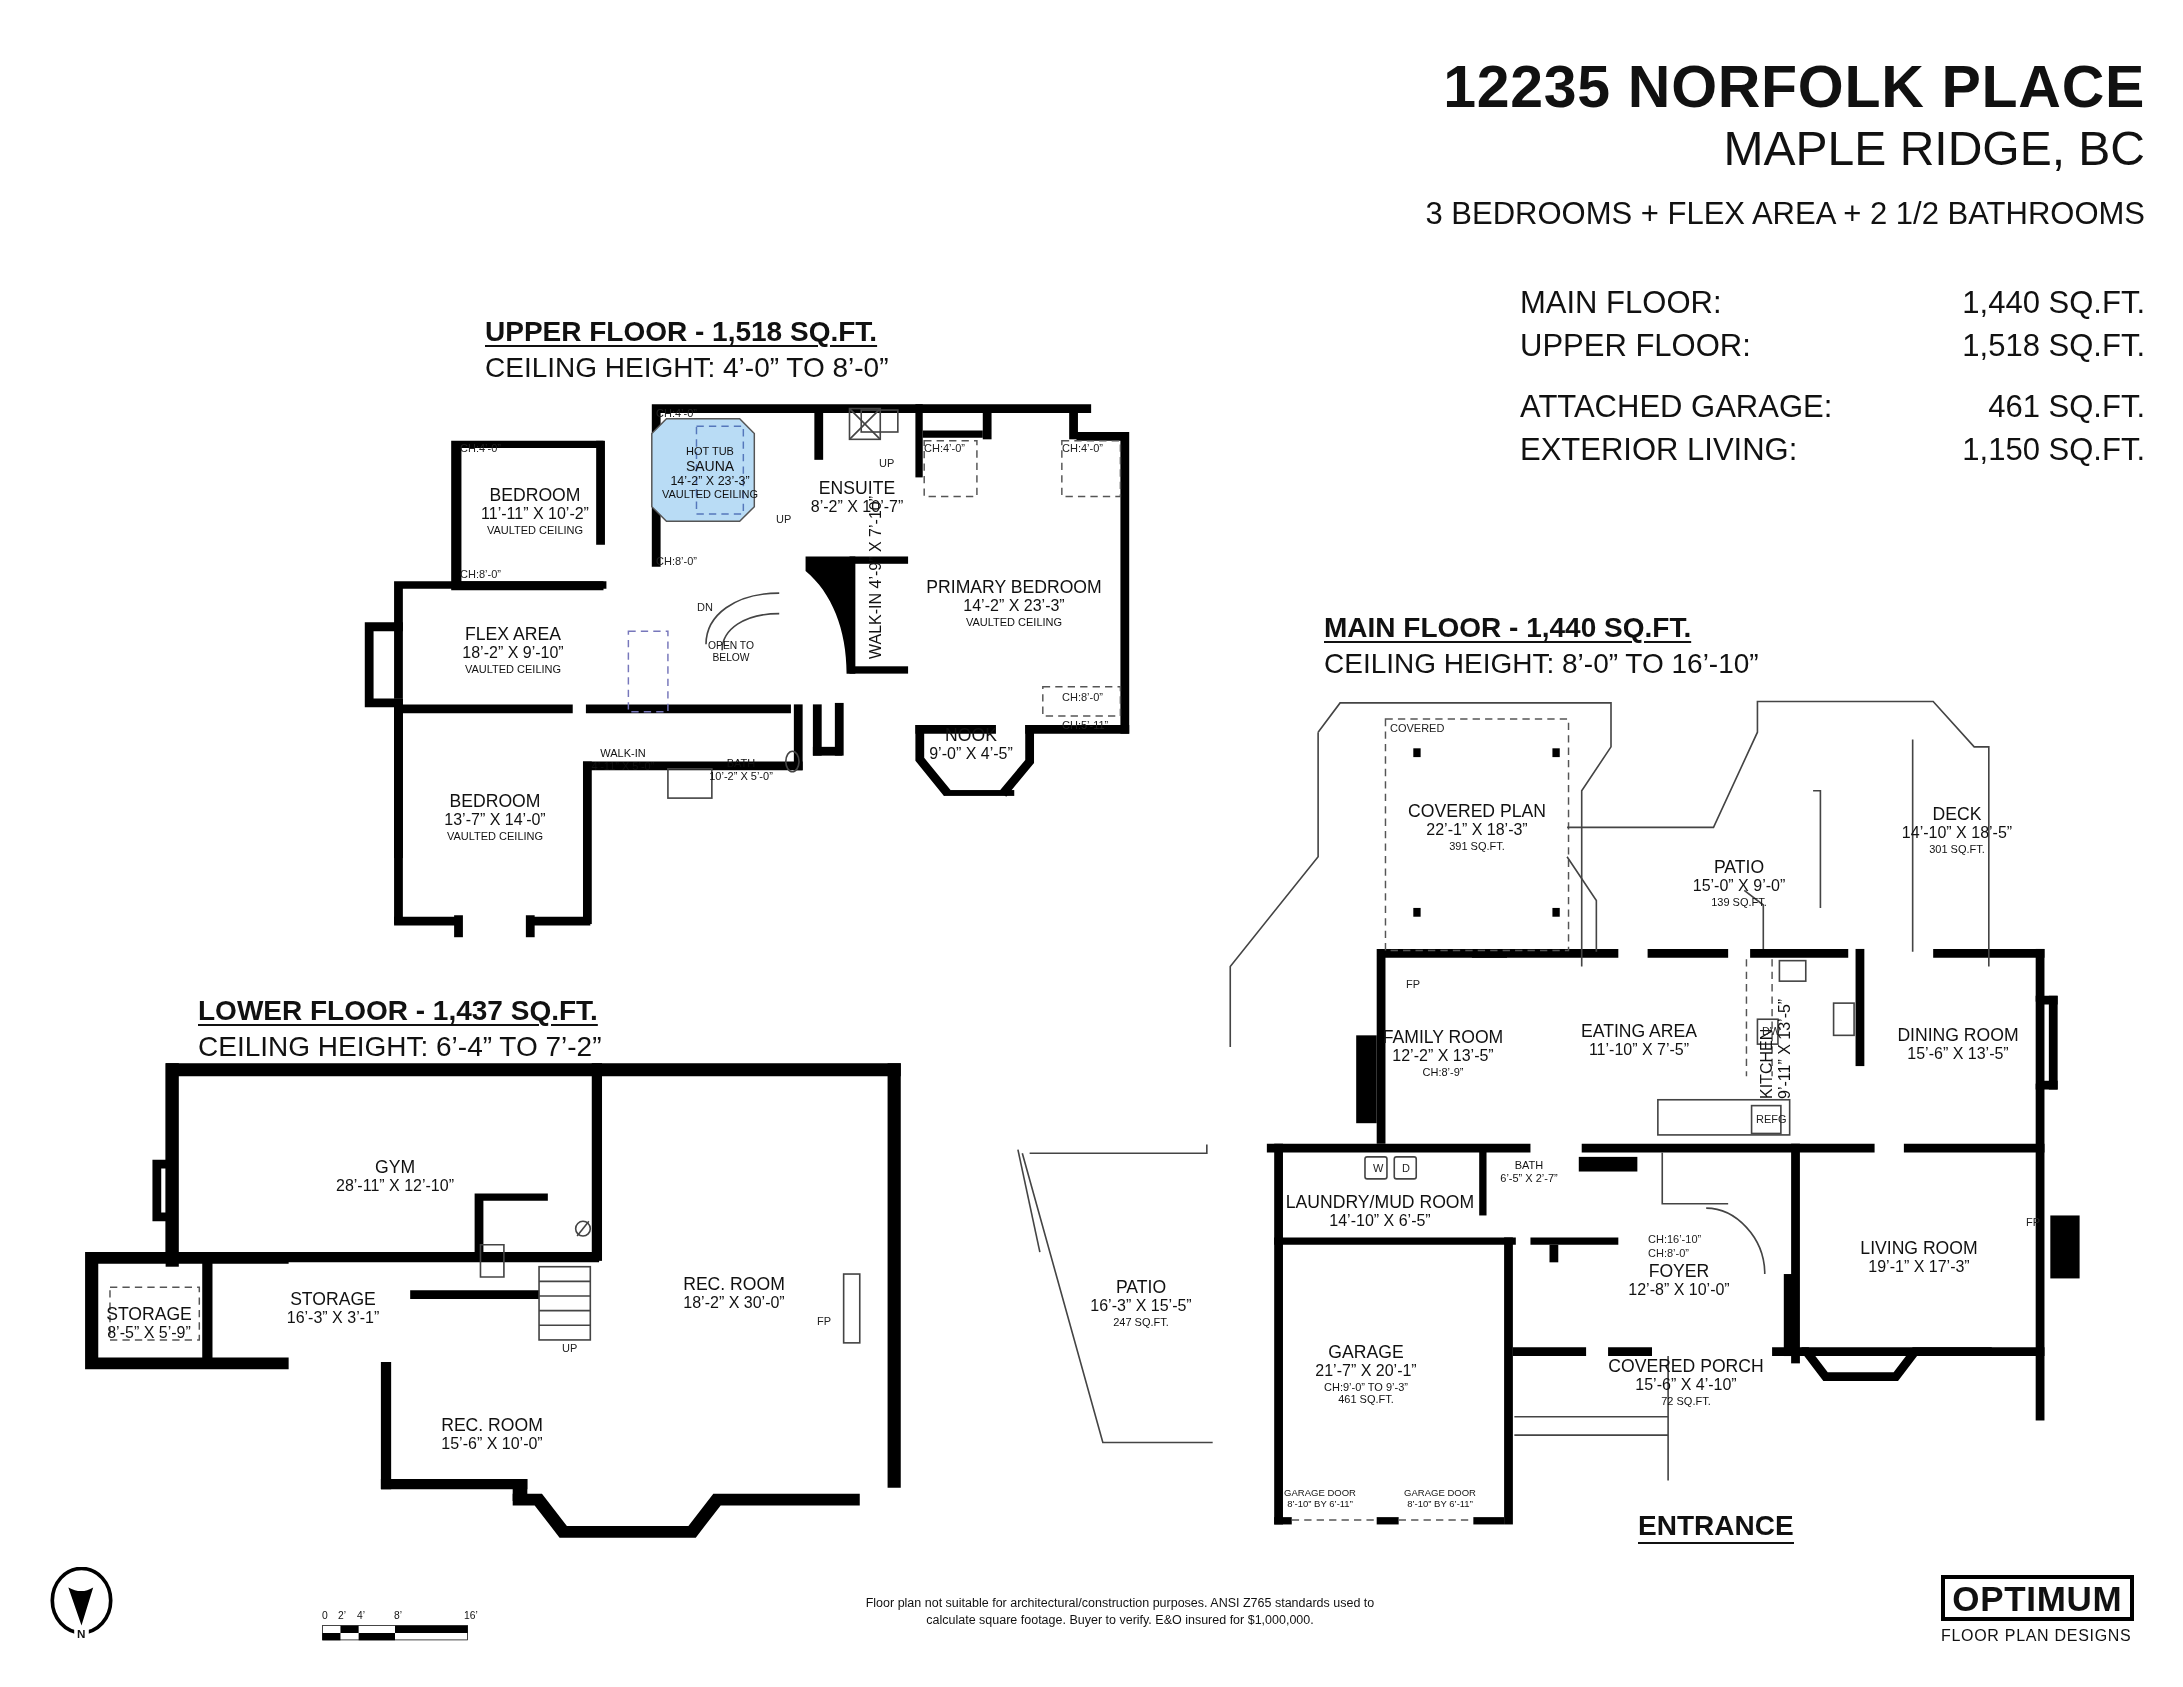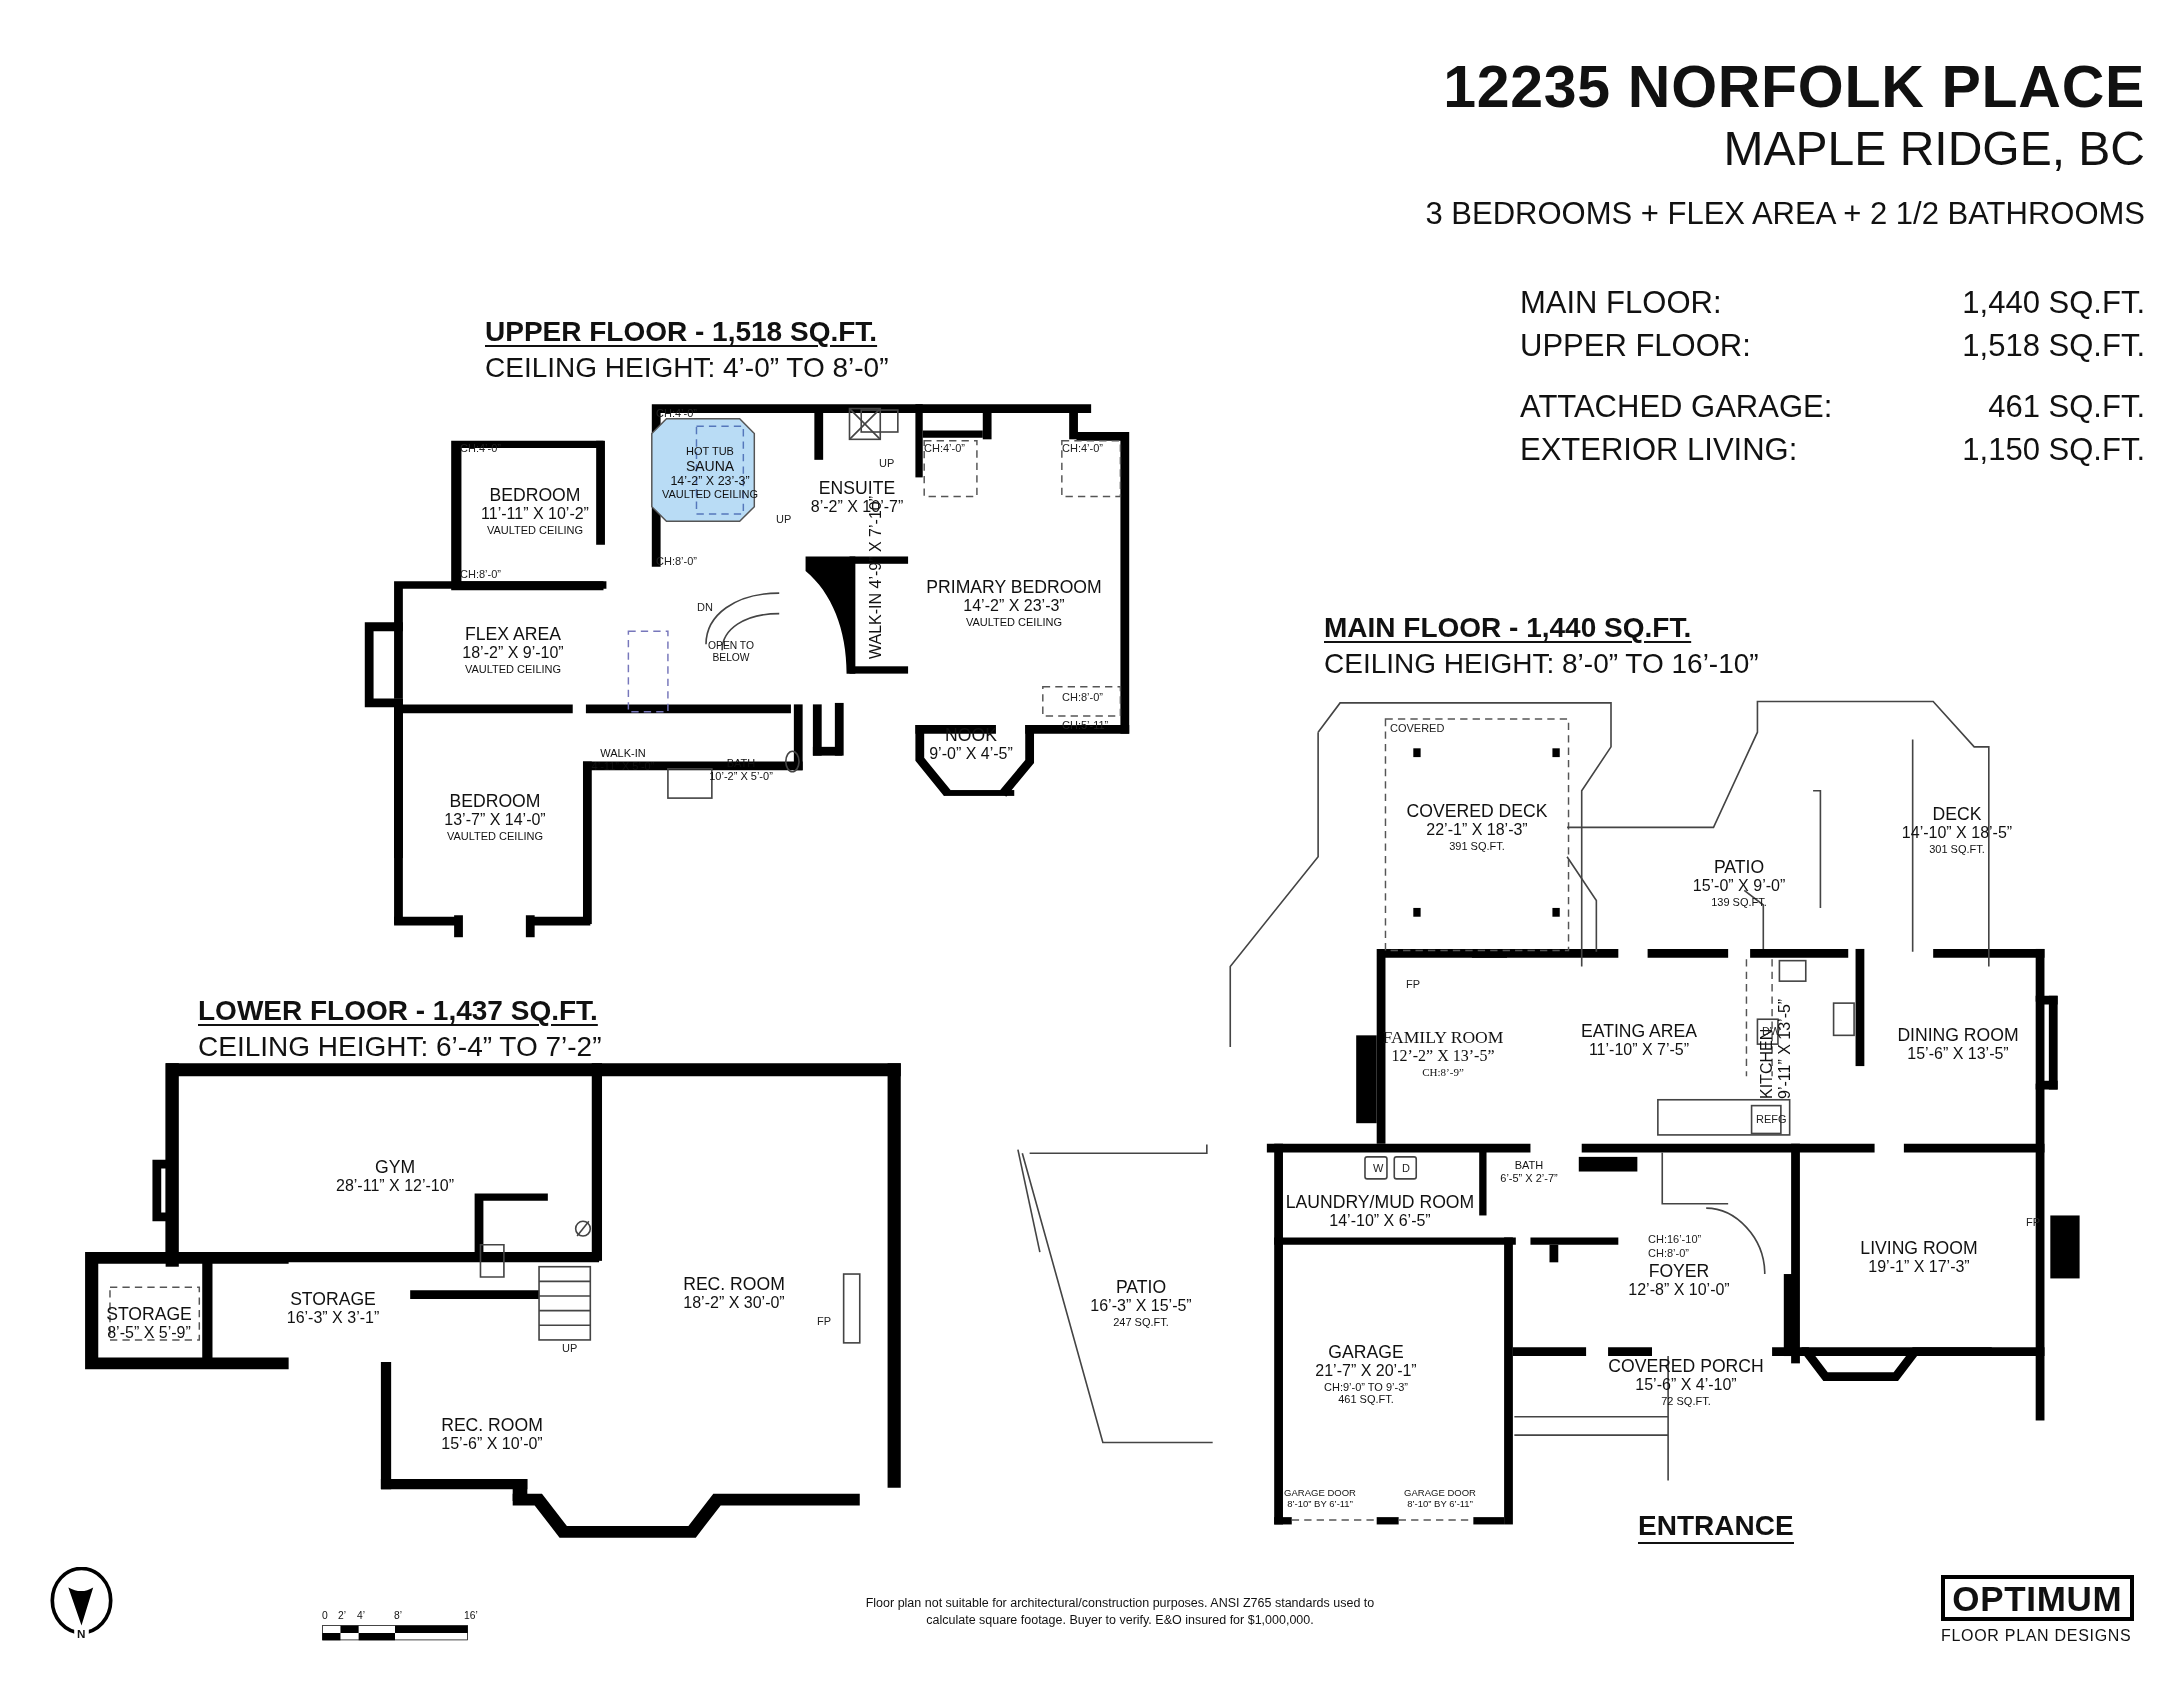--- a/index.html
+++ b/index.html
@@ -328,35 +328,35 @@
 </div>
 <div class="room" style="left:492px; top:1415px;">
   <div class="n">REC. ROOM</div>
   <div class="d">15’-6” X 10’-0”</div>
 </div>
 <div class="note" style="left:817px; top:1315px;">FP</div>
 <div class="note" style="left:562px; top:1342px;">UP</div>
 
 <div class="note" style="left:1390px; top:722px;">COVERED</div>
 <div class="room" style="left:1477px; top:801px;">
-  <div class="n">COVERED DECK</div>
+  <div class="n">COVERED PLAN</div>
   <div class="d">22’-1” X 18’-3”</div>
   <div class="s">391 SQ.FT.</div>
 </div>
 <div class="room" style="left:1739px; top:857px;">
   <div class="n">PATIO</div>
   <div class="d">15’-0” X 9’-0”</div>
   <div class="s">139 SQ.FT.</div>
 </div>
 <div class="room" style="left:1957px; top:804px;">
   <div class="n">DECK</div>
   <div class="d">14’-10” X 18’-5”</div>
   <div class="s">301 SQ.FT.</div>
 </div>
-<div class="room" style="left:1443px; top:1027px;font-family:Liberation Serif, serif;">
+<div class="room" style="left:1443px; top:1027px;">
   <div class="n">FAMILY ROOM</div>
   <div class="d">12’-2” X 13’-5”</div>
   <div class="s">CH:8’-9”</div>
 </div>
 <div class="room" style="left:1639px; top:1021px;">
   <div class="n">EATING AREA</div>
   <div class="d">11’-10” X 7’-5”</div>
 </div>
 <div class="vert" style="left:1758px; top:1099px; font-size:16px; line-height:1.1;">
   <div>KITCHEN</div>

